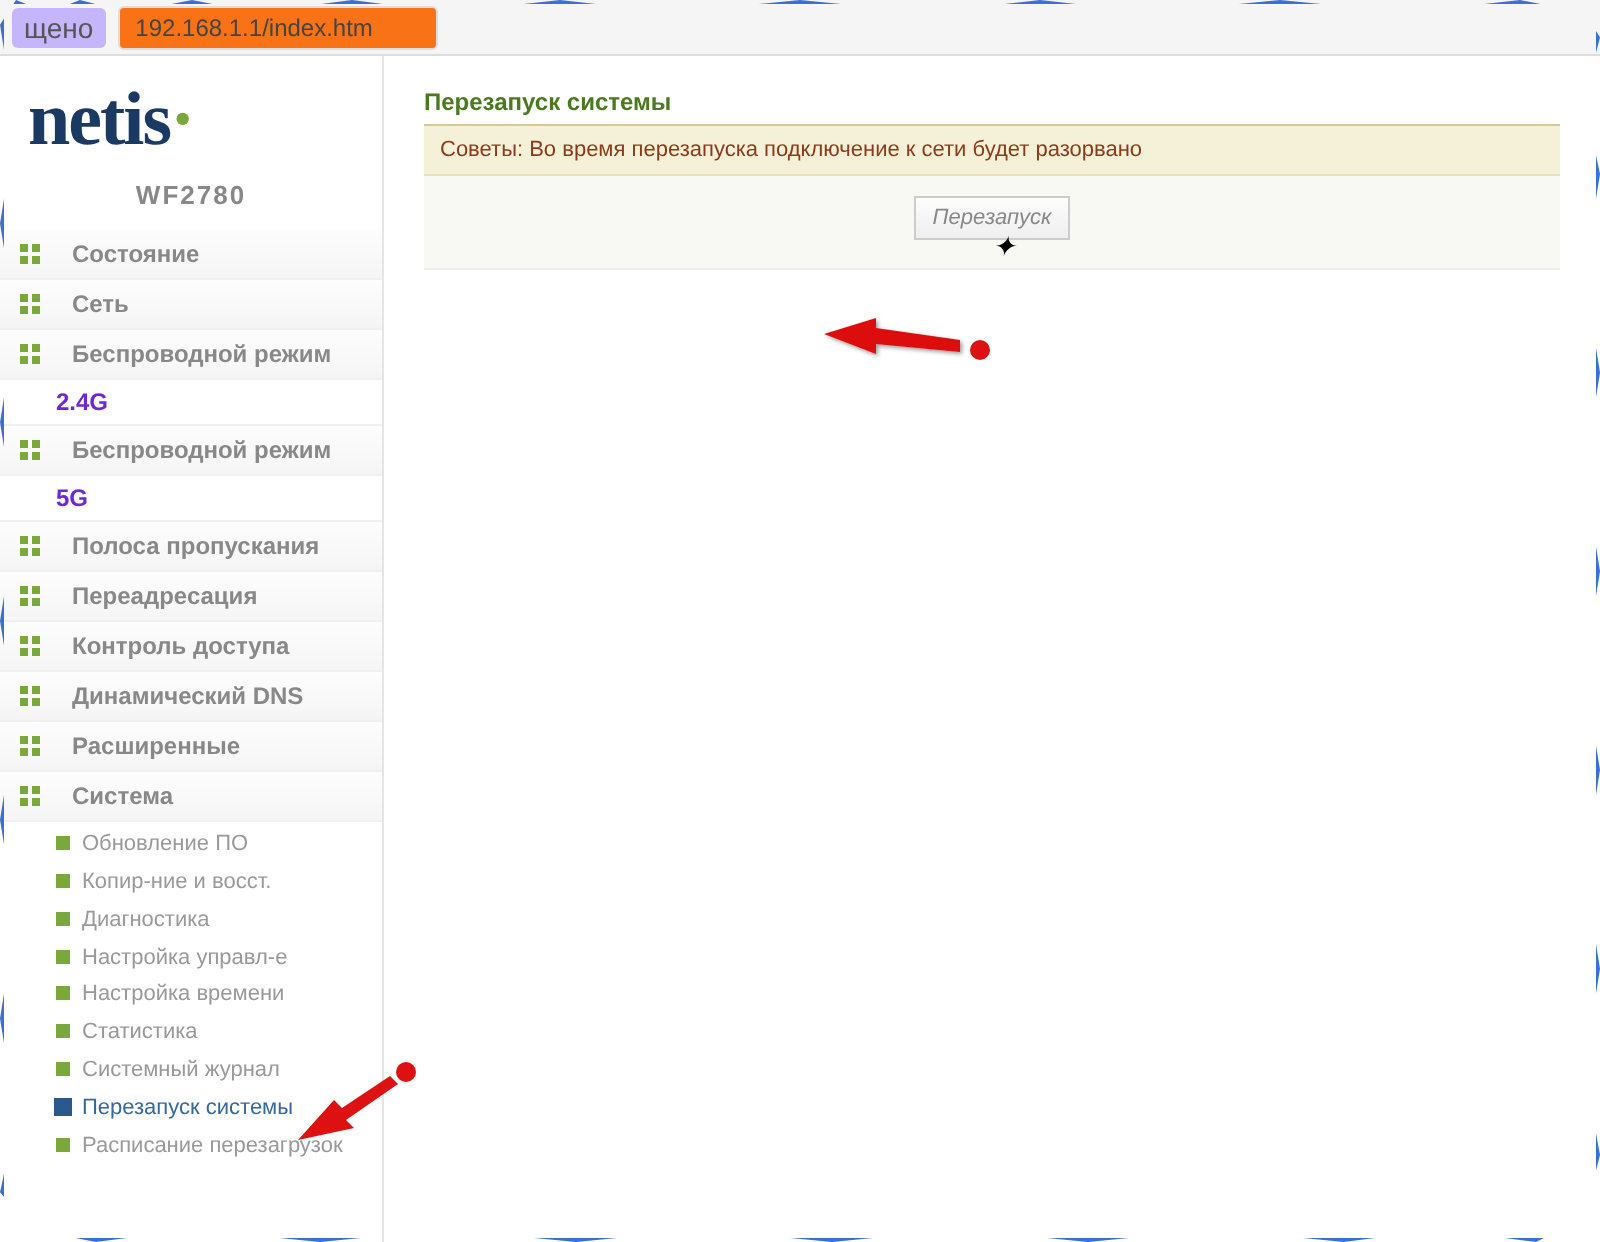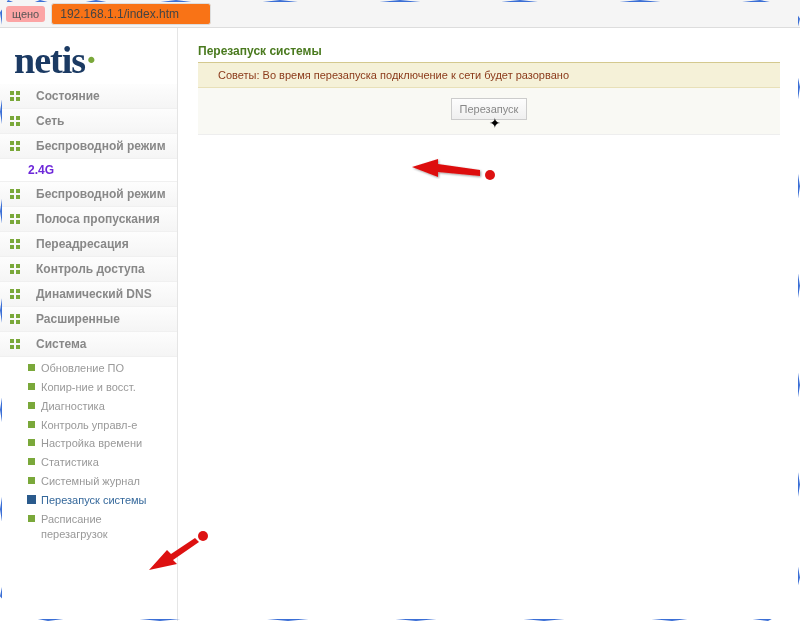--- a/index.html
+++ b/index.html
@@ -15,42 +15,42 @@
   .browser-bar {
     height: 28px;
     background: #f5f5f5;
     border-bottom: 1px solid #ddd;
     display: flex;
     align-items: center;
     padding: 0 6px;
     gap: 6px;
   }
   .secure-badge {
-    font-size: 11px;
+    font-size: 14px;
     color: #555;
-    background: #fca5a5;
+    background: #c4b5fd;
     padding: 2px 6px;
     border-radius: 3px;
   }
   .url-box {
     font-size: 12px;
     color: #444;
     background: #f97316;
     border: 1px solid #ddd;
     padding: 3px 8px;
     border-radius: 3px;
     min-width: 160px;
   }
   .page {
     display: flex;
     height: calc(100% - 28px);
     background: #fff;
   }
   .sidebar {
-    width: 178px;
+    width: 192px;
     background: #fff;
     border-right: 1px solid #e5e5e5;
     padding-top: 6px;
   }
   .logo {
     font-family: Georgia, 'Times New Roman', serif;
     font-size: 38px;
     font-weight: bold;
     color: #1b3a63;
     padding: 4px 14px 2px 14px;
@@ -125,38 +125,39 @@
     color: #4a7a1f;
     font-weight: bold;
     font-size: 12px;
     padding-bottom: 4px;
     border-bottom: 1px solid #d4c98f;
   }
   .tips-bar {
     background: #f5f1d8;
     color: #8b3a1a;
     font-size: 11px;
-    padding: 6px 20px;
+    padding: 6px 8px;
     border-bottom: 1px solid #e8e0b8;
   }
   .action-row {
     background: #f9f9f4;
     padding: 10px 0 14px 0;
     text-align: center;
     border-bottom: 1px solid #eee;
   }
   .restart-btn {
     display: inline-block;
     border: 1px solid #ccc;
     background: linear-gradient(#fdfdfd,#efefef);
     color: #888;
     font-size: 11px;
     padding: 4px 8px;
     cursor: pointer;
     position: relative;
+    font-style: italic;
   }
   .cursor {
     position: absolute;
     left: 50%;
     top: 16px;
     font-size: 14px;
     color: #000;
     pointer-events: none;
   }
   
@@ -190,38 +191,40 @@
 <div class="browser-bar">
   <span class="secure-badge">щено</span>
   <span class="url-box">192.168.1.1/index.htm</span>
 </div>
 
 <div class="page">
   <div class="sidebar">
     <div class="logo">
       <span>netis</span><span class="dot">·</span>
     </div>
+    <div class="model">WF2780</div>
 
     <div class="nav-item">
       <span class="sq"></span>
       <span>Состояние</span>
     </div>
     <div class="nav-item">
       <span class="sq"></span>
       <span>Сеть</span>
     </div>
     <div class="nav-item">
       <span class="sq"></span>
       <span>Беспроводной режим</span>
     </div>
     <div class="nav-band">2.4G</div>
     <div class="nav-item">
       <span class="sq"></span>
       <span>Беспроводной режим</span>
     </div>
+    <div class="nav-band">5G</div>
     <div class="nav-item">
       <span class="sq"></span>
       <span>Полоса пропускания</span>
     </div>
     <div class="nav-item">
       <span class="sq"></span>
       <span>Переадресация</span>
     </div>
     <div class="nav-item">
       <span class="sq"></span>
@@ -248,21 +251,21 @@
       <div class="sub-item">
           <span class="bul"></span>
           <span>Копир-ние и восст.</span>
         </div>
       <div class="sub-item">
           <span class="bul"></span>
           <span>Диагностика</span>
         </div>
       <div class="sub-item">
           <span class="bul"></span>
-          <span>Контроль управл-е</span>
+          <span>Настройка управл-е</span>
         </div>
       <div class="sub-item">
           <span class="bul"></span>
           <span>Настройка времени</span>
         </div>
       <div class="sub-item">
           <span class="bul"></span>
           <span>Статистика</span>
         </div>
       <div class="sub-item">

